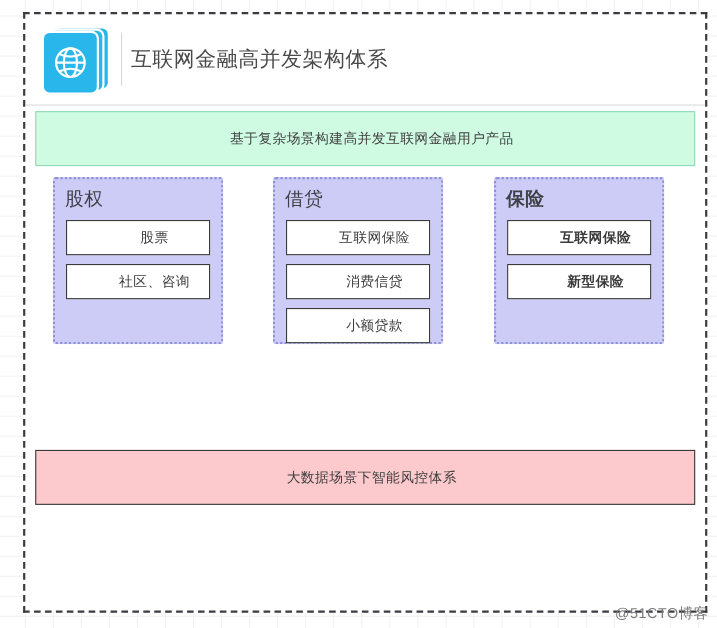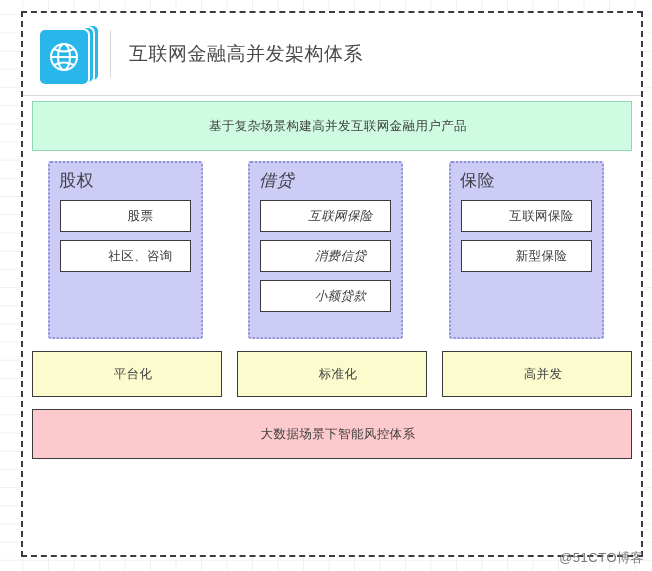--- a/index.html
+++ b/index.html
@@ -75,21 +75,21 @@
   .title-divider {
     width: 1px;
     height: 48px;
     background: #d8d8d8;
     margin: 0 0 0 2px;
     flex: none;
   }
   .page-title {
     font-size: 19px;
     color: #4a4a4a;
-    margin-left: 18px;
+    margin-left: 8px;
     letter-spacing: 0.5px;
     white-space: nowrap;
   }
   .header-rule {
     position: absolute;
     left: 0;
     top: 82px;
     width: 100%;
     height: 1px;
     background: #d9d9d9;
@@ -122,29 +122,29 @@
     position: absolute;
     left: 9px;
     top: 148px;
     width: 600px;
     height: 178px;
   }
   .column {
     position: absolute;
     top: 0;
     width: 155px;
-    height: 178px;
+    height: 152px;
     box-sizing: border-box;
     background: #ccccf7;
     border: 2px dotted #8f8fd6;
     border-radius: 3px;
   }
   .column.c1 { left: 16px; }
-  .column.c2 { left: 216px; font-style: italic; }
-  .column.c3 { left: 417px; }
+  .column.c2 { left: 216px; }
+  .column.c3 { left: 417px; font-weight: bold; }
   .col-title {
     position: absolute;
     left: 9px;
     top: 6px;
     font-size: 17px;
     color: #3f3f46;
     letter-spacing: 0.5px;
   }
   .col-items {
     position: absolute;
@@ -267,25 +267,20 @@
       <div class="column c3">
         <div class="col-title">保险</div>
         <div class="col-items">
           <div class="item-box">互联网保险</div>
           <div class="item-box">新型保险</div>
         </div>
       </div>
 
     </div>
 
-    <div class="yellow-row">
-      <div class="band band-yellow y1">平台化</div>
-      <div class="band band-yellow y2">标准化</div>
-      <div class="band band-yellow y3">高并发</div>
-    </div>
 
     <div class="band band-pink">大数据场景下智能风控体系</div>
 
 
   </div>
 
   <div class="watermark">@51CTO博客</div>
 
 </div>
 

